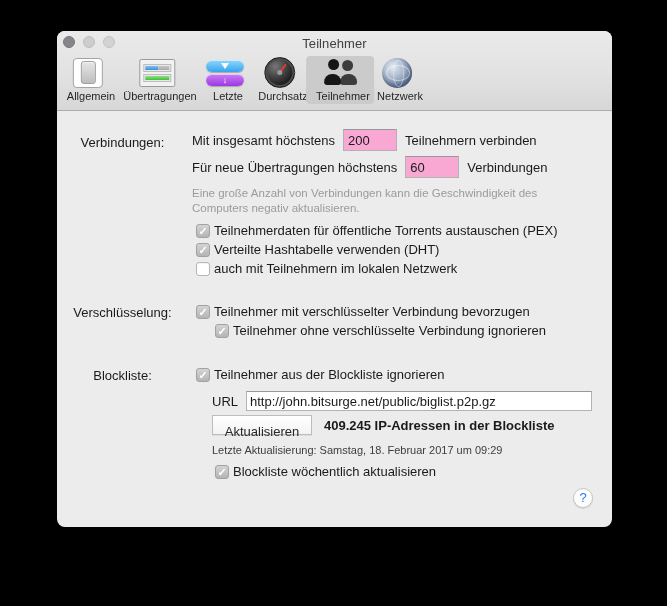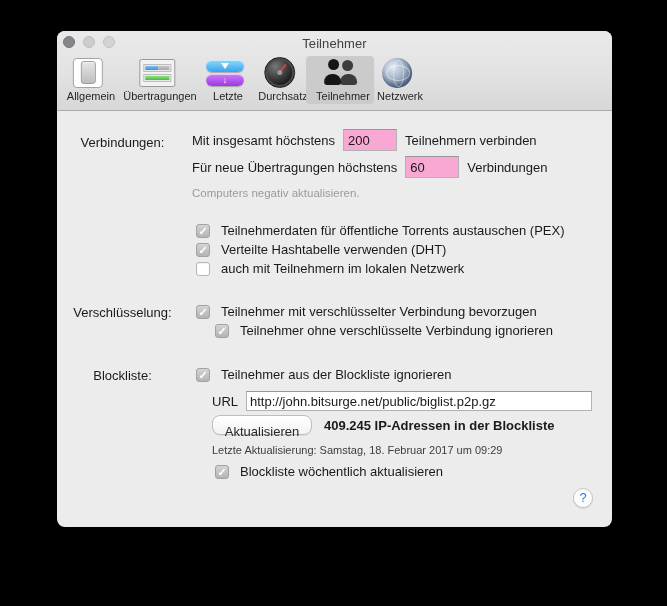--- a/index.html
+++ b/index.html
@@ -79,27 +79,27 @@
   
   .content{position:absolute;left:0;top:80px;right:0;bottom:0;font-size:13px;color:#1a1a1a;}
   .abs{position:absolute;}
   .seclabel{position:absolute;left:0;width:131px;text-align:center;white-space:nowrap;}
   .rowflex{display:flex;align-items:center;gap:8px;white-space:nowrap;}
   input.numfield{width:54px;height:22px;box-sizing:border-box;border:1px solid #b2b2b2;border-top-color:#989898;
     background:#f9a8d4;font:13px "Liberation Sans",sans-serif;color:#1a1a1a;padding:0 4px;border-radius:0;outline:none;}
   input.urlfield{width:346px;height:20px;box-sizing:border-box;border:1px solid #b2b2b2;border-top-color:#989898;
     background:#fff;font:13px "Liberation Sans",sans-serif;color:#1a1a1a;padding:0 3px;border-radius:0;outline:none;}
   .note{font-size:11.5px;line-height:15px;color:#9b9b9b;width:400px;}
-  .cbrow{display:flex;align-items:center;gap:11px;white-space:nowrap;}
+  .cbrow{display:flex;align-items:center;gap:4px;white-space:nowrap;}
   .cb{width:14px;height:14px;border-radius:3px;box-sizing:border-box;flex:0 0 auto;position:relative;}
   .cb.checked{background:linear-gradient(180deg,#d4d4d4,#b4b4b4);border:1px solid #a2a2a2;}
   .cb.checked:after{content:"✓";position:absolute;left:0;top:0;width:100%;height:100%;
     color:#fff;font-size:11px;font-weight:bold;line-height:13px;text-align:center;}
   .cb.unchecked{background:#fff;border:1px solid #b6b6b6;box-shadow:inset 0 1px 1px rgba(0,0,0,.05);}
-  .btn{height:20px;min-width:100px;box-sizing:border-box;border:1px solid #bdbdbd;border-radius:8px;
+  .btn{height:20px;min-width:100px;box-sizing:border-box;border:1px solid #bdbdbd;border-radius:0;
     background:linear-gradient(180deg,#ffffff,#f3f3f3);font:13px "Liberation Sans",sans-serif;color:#282828;
     box-shadow:0 1px 0 rgba(0,0,0,.06);padding:8px 10px;}
   .count{font-weight:bold;white-space:nowrap;}
   .small{font-size:11px;color:#3d3d3d;white-space:nowrap;}
   .helpbtn{position:absolute;width:20px;height:20px;border-radius:50%;background:#fdfdfd;
     border:1px solid #c6c6c6;box-sizing:border-box;box-shadow:0 1px 1px rgba(0,0,0,.1);
     color:#2478f4;font-size:13px;line-height:18px;text-align:center;}
 </style>
 </head>
 <body>
@@ -195,20 +195,21 @@
       <span>Teilnehmern verbinden</span>
     </div>
 
     <div class="abs rowflex" style="left:135px;top:45px;height:22px">
       <span>Für neue Übertragungen höchstens</span>
       <input class="numfield" type="text" value="60" style="">
       <span>Verbindungen</span>
     </div>
 
     <div class="abs note" style="left:135px;top:75px">
+      <div>Eine große Anzahl von Verbindungen kann die Geschwindigkeit des</div>
       <div>Computers negativ aktualisieren.</div>
     </div>
 
     <div class="abs cbrow" style="left:139px;top:112px">
       <span class="cb checked"></span>
       <span>Teilnehmerdaten für öffentliche Torrents austauschen (PEX)</span>
     </div>
     <div class="abs cbrow" style="left:139px;top:150px">
       <span class="cb unchecked"></span>
       <span>auch mit Teilnehmern im lokalen Netzwerk</span>

